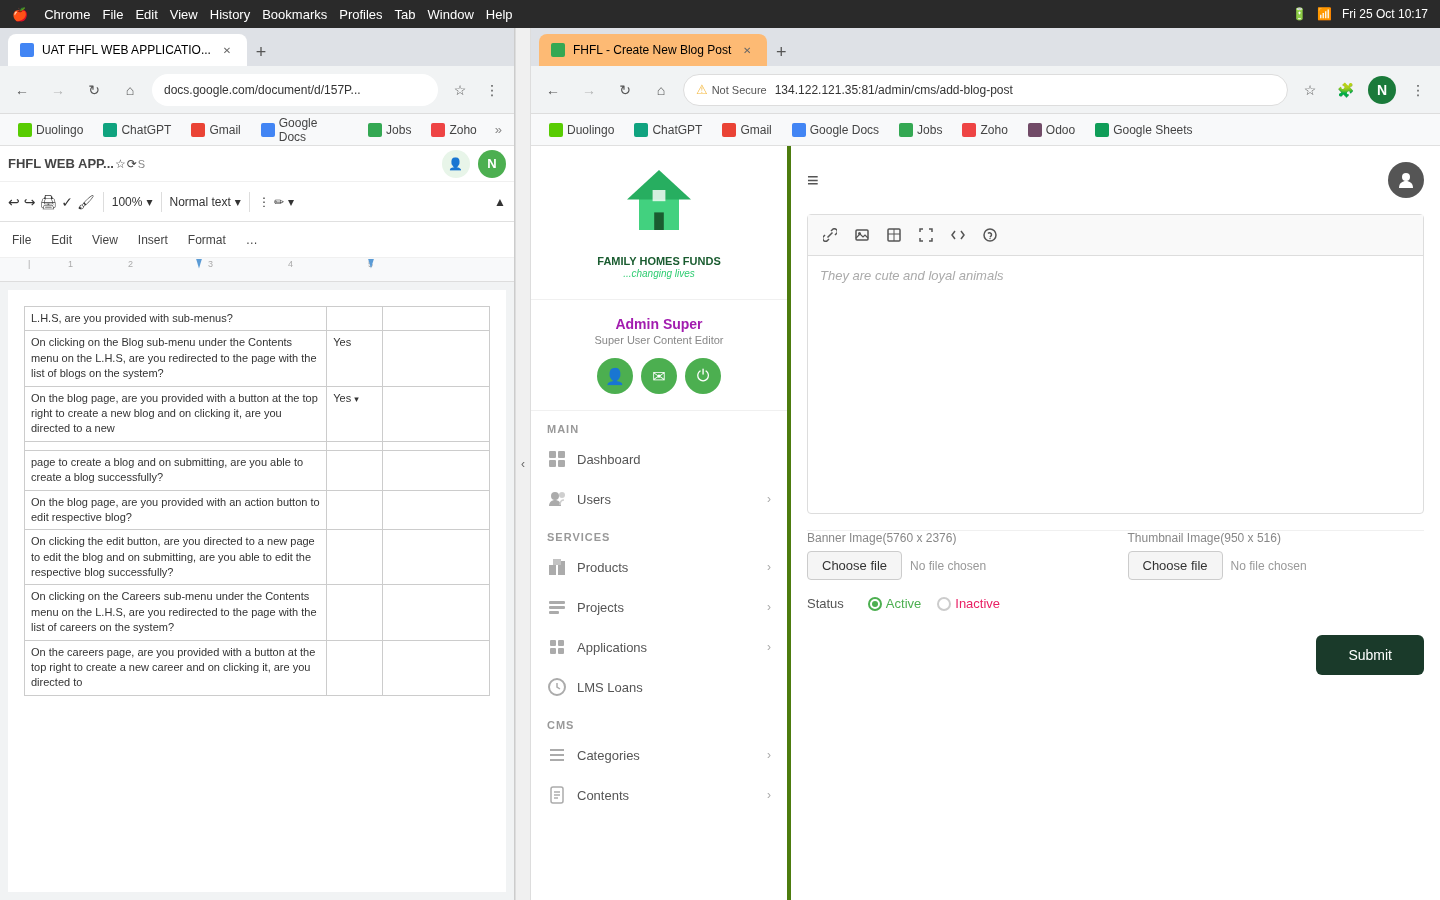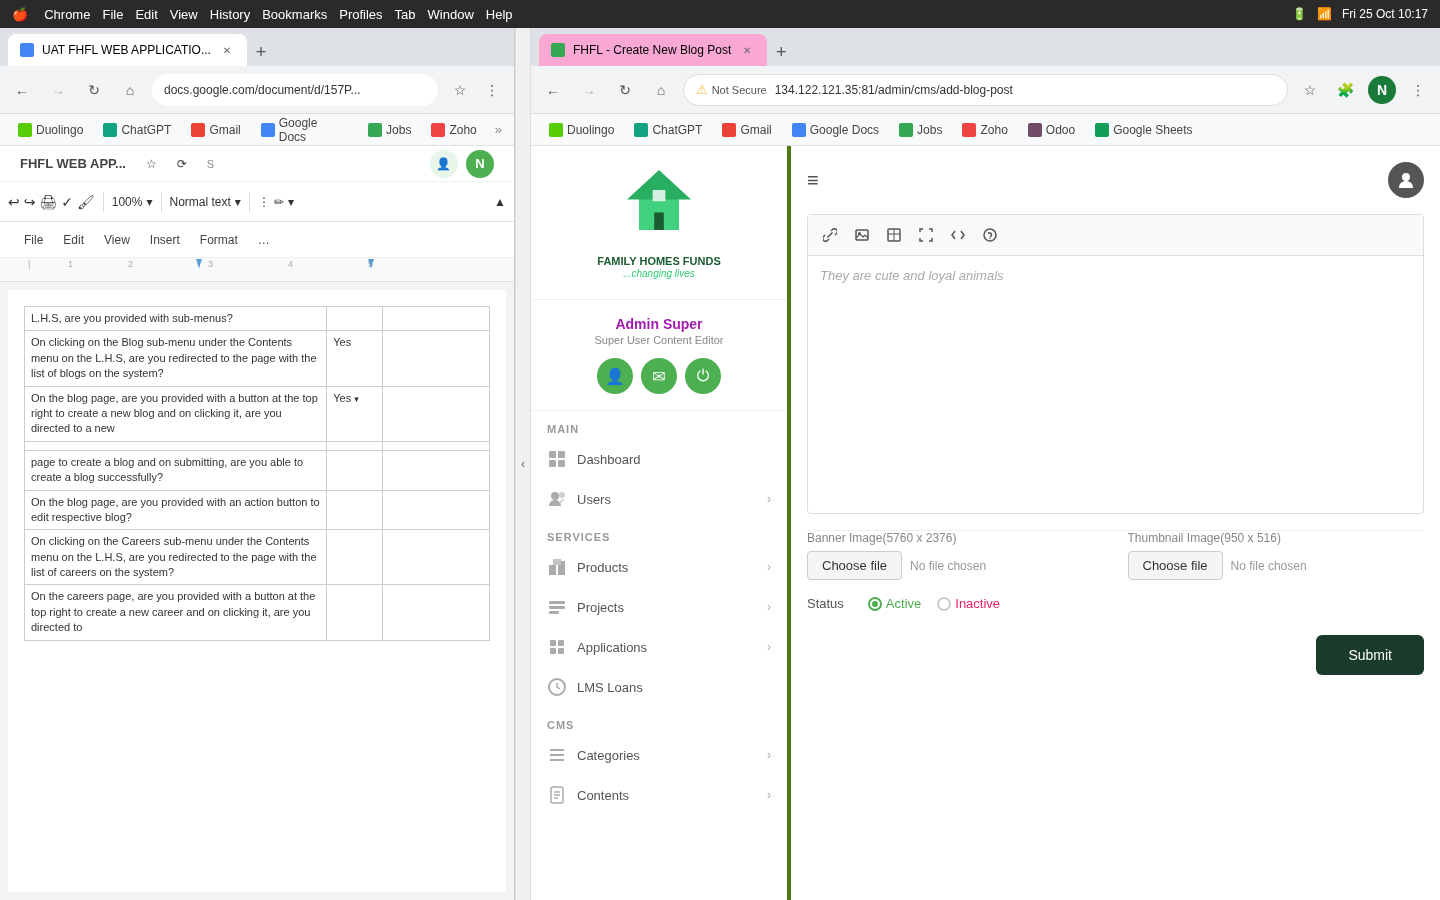--- a/index.html
+++ b/index.html
@@ -57,21 +57,21 @@
     }
     .bookmark-item { display: flex; align-items: center; gap: 4px; padding: 2px 6px; border-radius: 4px; cursor: pointer; }
     .bm-icon { width: 14px; height: 14px; border-radius: 2px; }
 
     
     .doc-toolbar {
       height: 40px; background: #fff; display: flex; align-items: center; padding: 0 8px; gap: 4px;
       border-bottom: 1px solid #e0e0e0; font-size: 12px; color: #333;
     }
     .doc-title-bar {
-      height: 36px; background: #fff; display: flex; align-items: center; padding: 0 20px; gap: 20px;
+      height: 36px; background: #fff; display: flex; align-items: center; padding: 0 8px; gap: 1px;
       border-bottom: 1px solid #f0f0f0; font-size: 12px; color: #444;
     }
     .doc-menu { display: flex; gap: 12px; }
     .doc-menu span { cursor: pointer; padding: 2px 4px; border-radius: 4px; }
 
     
     .ruler {
       height: 24px; background: #f8f9fa; border-bottom: 1px solid #ddd;
       font-size: 10px; color: #999; display: flex; align-items: center; padding: 0 8px;
       overflow: hidden; position: relative;
@@ -102,21 +102,21 @@
     .right-window {
       flex: 1; height: 872px; background: #fff;
       display: flex; flex-direction: column;
     }
 
     
     .tab-bar-right {
       height: 38px; background: #dee1e6; display: flex; align-items: flex-end; padding: 0 8px;
     }
     .tab-right {
-      background: #f9a8d4; height: 32px; min-width: 220px; border-radius: 8px 8px 0 0;
+      background: #fdba74; height: 32px; min-width: 220px; border-radius: 8px 8px 0 0;
       display: flex; align-items: center; padding: 0 12px; gap: 8px; font-size: 12px;
     }
 
     
     .address-bar-right {
       height: 48px; background: #f1f3f4; display: flex; align-items: center; padding: 0 8px; gap: 8px;
       border-bottom: 1px solid #ddd;
     }
 
     
@@ -412,20 +412,25 @@
                 <td></td>
                 <td></td>
             </tr>
             <tr>
               <td>page to create a blog and on submitting, are you able to create a blog successfully?</td>
               <td></td>
                 <td></td>
             </tr>
             <tr>
               <td>On the blog page, are you provided with an action button to edit respective blog?</td>
+              <td></td>
+                <td></td>
+            </tr>
+            <tr>
+              <td>On clicking the edit button, are you directed to a new page to edit the blog and on submitting, are you able to edit the respective blog successfully?</td>
               <td></td>
                 <td></td>
             </tr>
             <tr>
               <td>On clicking on the Careers sub-menu under the Contents menu on the L.H.S, are you redirected to the page with the list of careers on the system?</td>
               <td></td>
                 <td></td>
             </tr>
             <tr>
               <td>On the careers page, are you provided with a button at the top right to create a new career and on clicking it, are you directed to</td>

